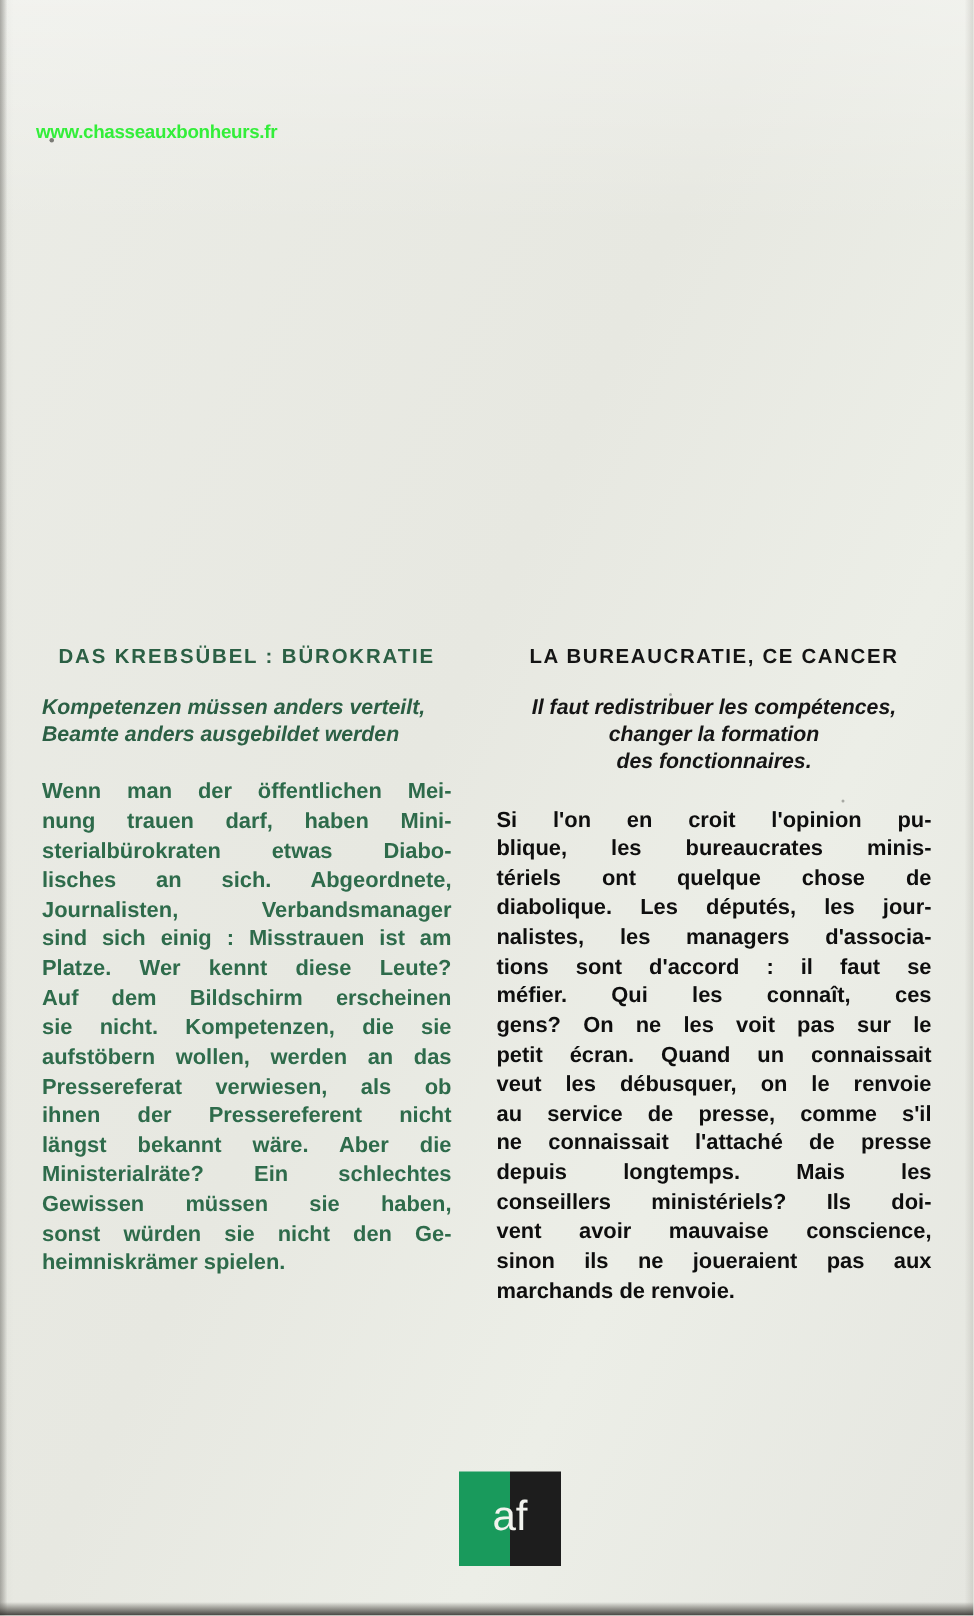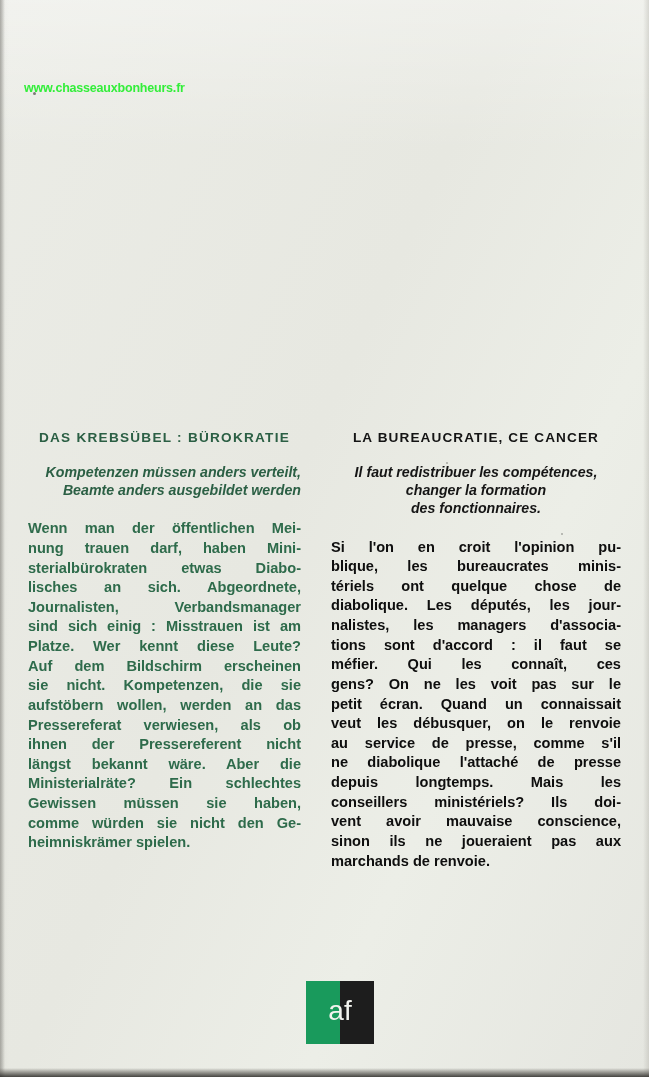--- a/index.html
+++ b/index.html
@@ -91,21 +91,21 @@
   .col-fr .head { color: #141414; letter-spacing: 1.1px; }
 
   .subhead {
     text-align: center;
     font-style: italic;
     font-weight: 700;
     font-size: 14.2px;
     line-height: 1.28;
     margin: 0 0 20px 0;
   }
-  .col-de .subhead { color: #2b5f44; text-align: right; }
+  .col-de .subhead { color: #2b5f44; text-align: left; }
   .col-fr .subhead { color: #151515; }
 
   .body {
     font-weight: 700;
     font-size: 14.6px;
     line-height: 1.345;
     text-align: justify;
     margin: 0;
   }
   .col-de .body { color: #2e6b4b; }
@@ -190,21 +190,21 @@
           <span class="ln j">sind sich einig : Misstrauen ist am</span>
           <span class="ln j">Platze. Wer kennt diese Leute?</span>
           <span class="ln j">Auf dem Bildschirm erscheinen</span>
           <span class="ln j">sie nicht. Kompetenzen, die sie</span>
           <span class="ln j">aufstöbern wollen, werden an das</span>
           <span class="ln j">Pressereferat verwiesen, als ob</span>
           <span class="ln j">ihnen der Pressereferent nicht</span>
           <span class="ln j">längst bekannt wäre. Aber die</span>
           <span class="ln j">Ministerialräte? Ein schlechtes</span>
           <span class="ln j">Gewissen müssen sie haben,</span>
-          <span class="ln j">comme würden sie nicht den Ge-</span>
+          <span class="ln j">sonst würden sie nicht den Ge-</span>
           <span class="ln last">heimniskrämer spielen.</span>
         </p>
     </div>
 
     <div class="col col-fr">
       <h2 class="head">LA BUREAUCRATIE, CE CANCER</h2>
 
       <div class="subhead">
           <span class="ln">Il faut redistribuer les compétences,</span>
           <span class="ln">changer la formation</span>
@@ -216,21 +216,21 @@
           <span class="ln j">blique, les bureaucrates minis-</span>
           <span class="ln j">tériels ont quelque chose de</span>
           <span class="ln j">diabolique. Les députés, les jour-</span>
           <span class="ln j">nalistes, les managers d'associa-</span>
           <span class="ln j">tions sont d'accord : il faut se</span>
           <span class="ln j">méfier. Qui les connaît, ces</span>
           <span class="ln j">gens? On ne les voit pas sur le</span>
           <span class="ln j">petit écran. Quand un connaissait</span>
           <span class="ln j">veut les débusquer, on le renvoie</span>
           <span class="ln j">au service de presse, comme s'il</span>
-          <span class="ln j">ne diabolique l'attaché de presse</span>
+          <span class="ln j">ne connaissait l'attaché de presse</span>
           <span class="ln j">depuis longtemps. Mais les</span>
           <span class="ln j">conseillers ministériels? Ils doi-</span>
           <span class="ln j">vent avoir mauvaise conscience,</span>
           <span class="ln j">sinon ils ne joueraient pas aux</span>
           <span class="ln last">marchands de renvoie.</span>
         </p>
     </div>
 
   </div>
 

